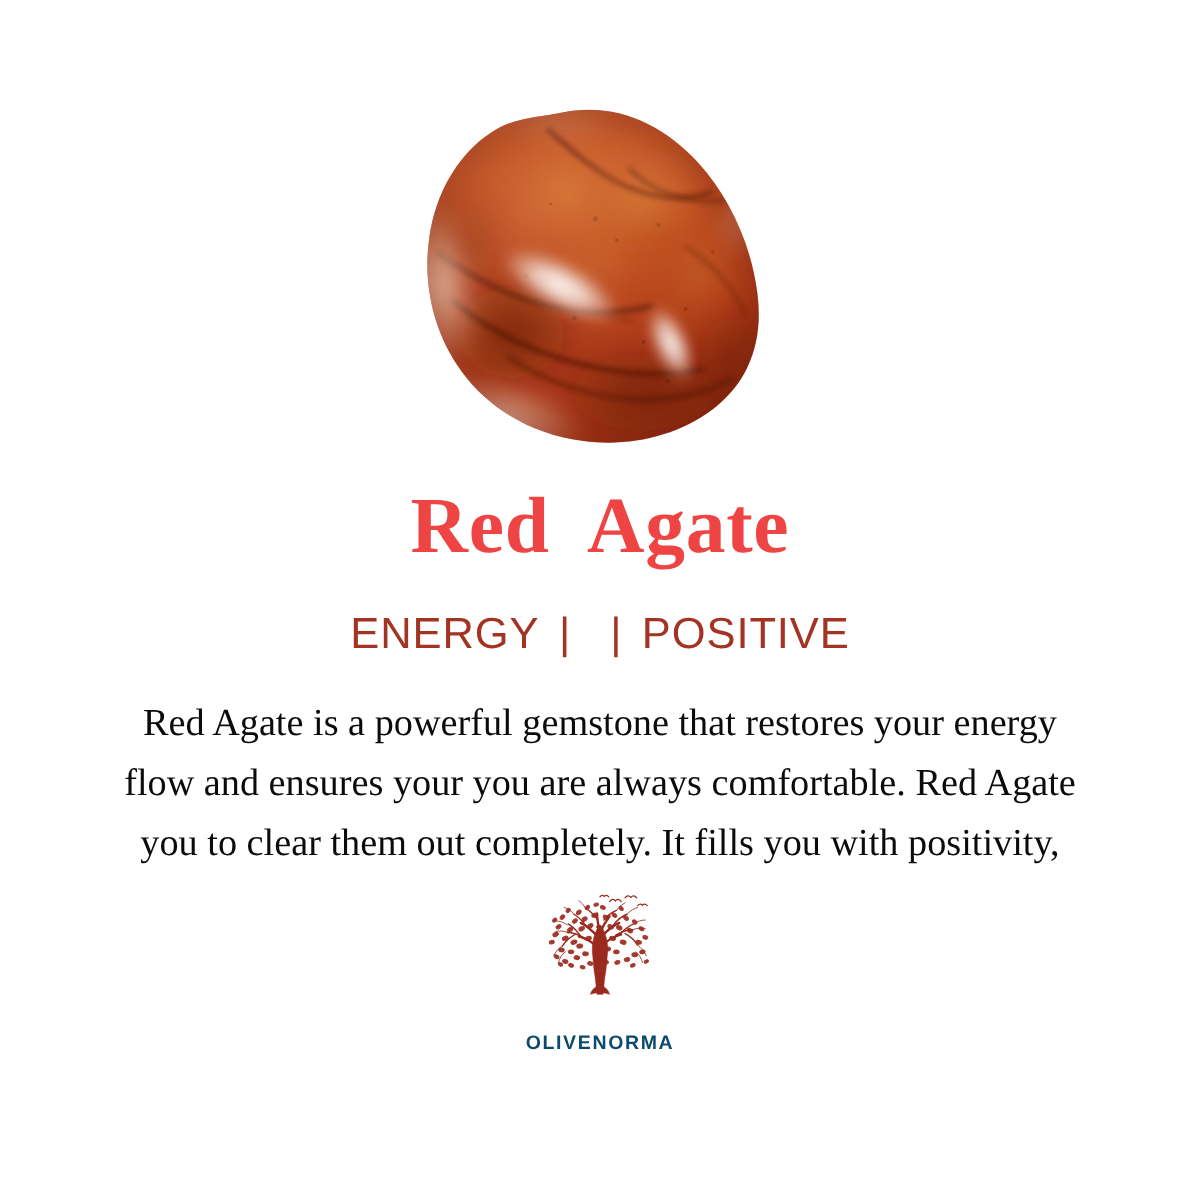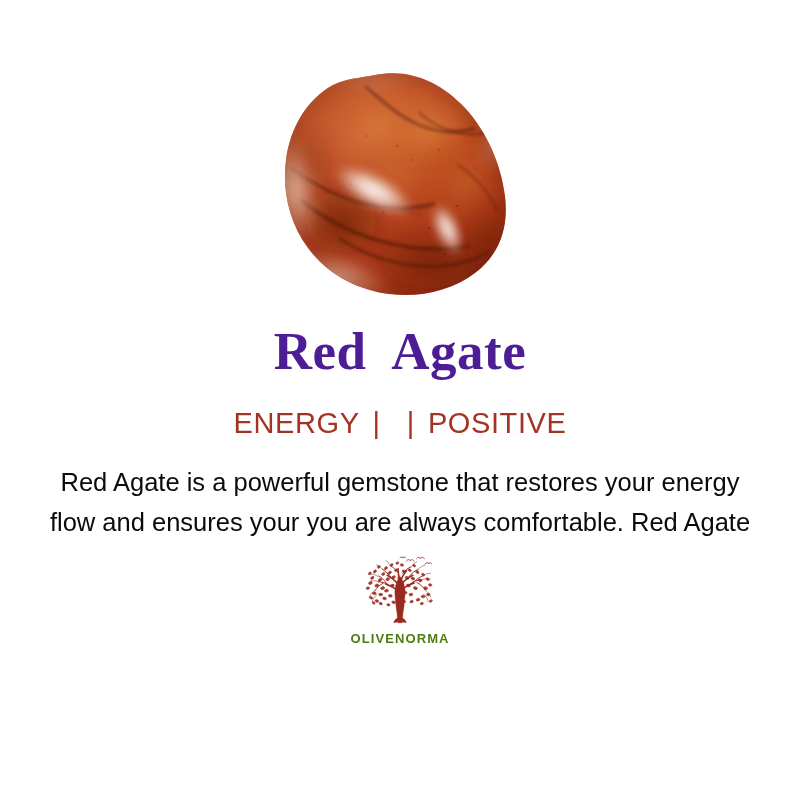--- a/index.html
+++ b/index.html
@@ -51,21 +51,21 @@
   
   .title {
     margin: 0;
     padding: 0;
     font-family: "Liberation Serif", serif;
     font-weight: 700;
     font-size: 53px;
     line-height: 1;
     letter-spacing: 0.5px;
     word-spacing: 14px;
-    color: #4c1d95;
+    color: #ef4444;
     text-align: center;
     height: 62px;
     display: flex;
     align-items: center;
     justify-content: center;
   }
 
   
   .subtitle {
     margin: 0;
@@ -88,47 +88,47 @@
     padding: 0 13px;
     font-weight: 300;
   }
 
   
   .description {
     margin: 0;
     padding: 0;
     margin-top: 22px;
     width: 760px;
-    font-family: Liberation Sans, sans-serif;
+    font-family: Liberation Serif, serif;
     font-size: 25.5px;
     line-height: 40px;
     color: #0b0b0b;
     text-align: center;
   }
   .description .ln { display: block; white-space: nowrap; }
 
   
   .brand {
     margin-top: 14px;
     display: flex;
     flex-direction: column;
     align-items: center;
   }
   .brand-mark {
     width: 78px;
     height: 72px;
     display: block;
   }
   .brand-name {
-    margin-top: 4px;
+    margin-top: 20px;
     font-family: "Liberation Sans", sans-serif;
     font-weight: 700;
     font-size: 13px;
     letter-spacing: 1.1px;
-    color: #4d7c0f;
+    color: #0c4a6e;
     text-align: center;
     line-height: 1;
   }
 </style>
 </head>
 <body>
 
 <div class="card">
 
   <div class="stone-figure">
@@ -271,20 +271,21 @@
   <div class="subtitle">
     <span>ENERGY</span>
     <span class="sep">|</span>
     <span class="sep">|</span>
     <span>POSITIVE</span>
   </div>
 
   <p class="description">
     <span class="ln">Red Agate is a powerful gemstone that restores your energy</span>
     <span class="ln">flow and ensures your you are always comfortable. Red Agate</span>
+    <span class="ln">you to clear them out completely. It fills you with positivity,</span>
   </p>
 
   <div class="brand">
     <svg class="brand-mark" viewBox="0 0 120 112" xmlns="http://www.w3.org/2000/svg">
       <g fill="#9b2a1e" stroke="#9b2a1e">
 
         <path d="M57 104 L56 98 C56 92 55 86 54 80 L53 70 L52 58
                  C52 52 53 46 55 41 L57 36 L60 33 L63 36 L65 41
                  C67 46 68 52 68 58 L67 70 L66 80 C65 86 64 92 64 98 L63 104 Z" stroke-width="0.6"></path>
         <path d="M50 104 C51 100 54 97 57 96 L63 96 C66 97 69 100 70 104

